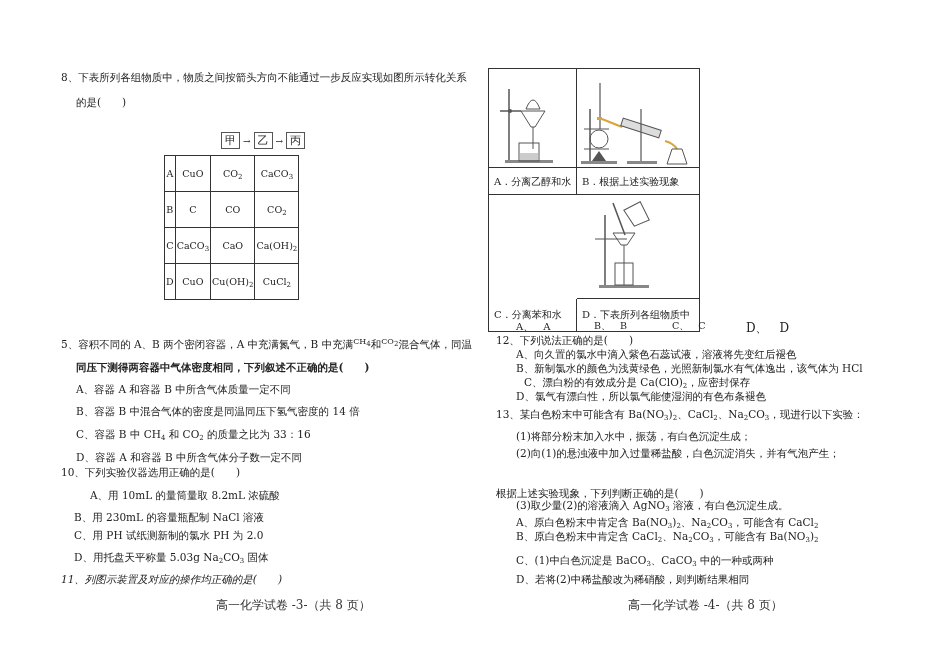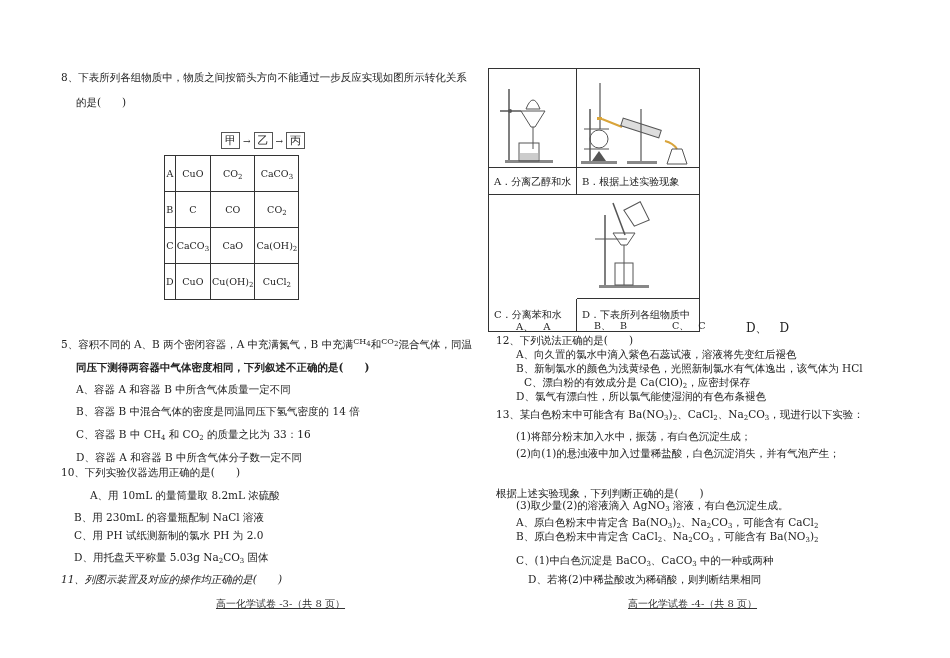--- a/index.html
+++ b/index.html
@@ -22,21 +22,21 @@
   table.q8 th { height:24px; }
   table.q8 td { height:33px; }
   table.q8 tr:first-child th { border-bottom:1.5px solid #333; }
 
   
   .app { position:absolute; left:488px; top:68px; width:210px; height:262px; border:1px solid #333; }
   .app .cell { position:absolute; border:1px solid #333; box-sizing:border-box; }
   .app .lbl { position:absolute; left:5px; font-size:10px; }
   .pic { position:absolute; }
 
-  .footer { font-size:10px; color:#333;text-decoration:underline; }
+  .footer { font-size:12px; color:#333; }
 </style>
 </head>
 <body>
 
 <div>
   <div class="abs" style="left:61px;top:71px;">8、下表所列各组物质中，物质之间按箭头方向不能通过一步反应实现如图所示转化关系</div>
   <div class="abs" style="left:76px;top:96px;">的是(　　)</div>
 
   <div class="chain">
     <span class="box">甲</span>
@@ -177,16 +177,16 @@
 
 <div>
   <div class="abs" style="left:496px;top:408px;">13、某白色粉末中可能含有 Ba(NO<sub>3</sub>)<sub>2</sub>、CaCl<sub>2</sub>、Na<sub>2</sub>CO<sub>3</sub>，现进行以下实验：</div>
   <div class="abs" style="left:516px;top:430px;">(1)将部分粉末加入水中，振荡，有白色沉淀生成；</div>
   <div class="abs" style="left:516px;top:447px;">(2)向(1)的悬浊液中加入过量稀盐酸，白色沉淀消失，并有气泡产生；</div>
   <div class="abs" style="left:516px;top:469px;margin-top:30px;">(3)取少量(2)的溶液滴入 AgNO<sub>3</sub> 溶液，有白色沉淀生成。</div>
   <div class="abs" style="left:496px;top:487px;">根据上述实验现象，下列判断正确的是(　　)</div>
   <div class="abs" style="left:516px;top:516px;">A、原白色粉末中肯定含 Ba(NO<sub>3</sub>)<sub>2</sub>、Na<sub>2</sub>CO<sub>3</sub>，可能含有 CaCl<sub>2</sub></div>
   <div class="abs" style="left:516px;top:530px;">B、原白色粉末中肯定含 CaCl<sub>2</sub>、Na<sub>2</sub>CO<sub>3</sub>，可能含有 Ba(NO<sub>3</sub>)<sub>2</sub></div>
   <div class="abs" style="left:516px;top:554px;">C、(1)中白色沉淀是 BaCO<sub>3</sub>、CaCO<sub>3</sub> 中的一种或两种</div>
-  <div class="abs" style="left:528px;top:573px;">D、若将(2)中稀盐酸改为稀硝酸，则判断结果相同</div>
+  <div class="abs" style="left:516px;top:573px;">D、若将(2)中稀盐酸改为稀硝酸，则判断结果相同</div>
 </div>
 
 <div class="abs footer" style="left:628px;top:597px;">高一化学试卷 -4-（共 8 页）</div>
 
 </body></html>

